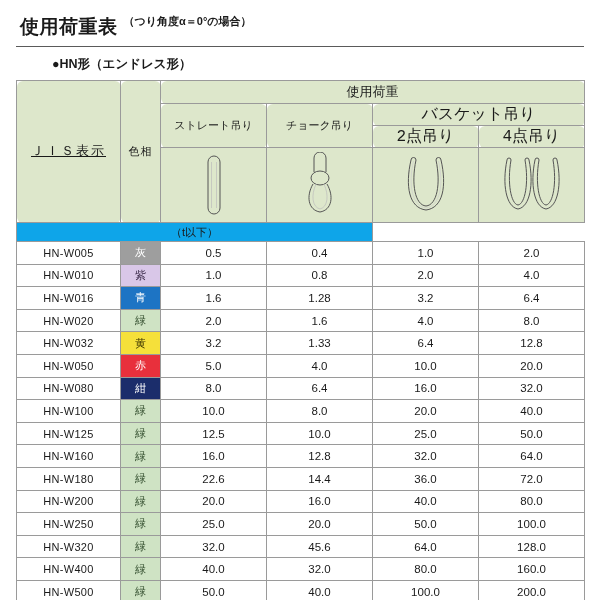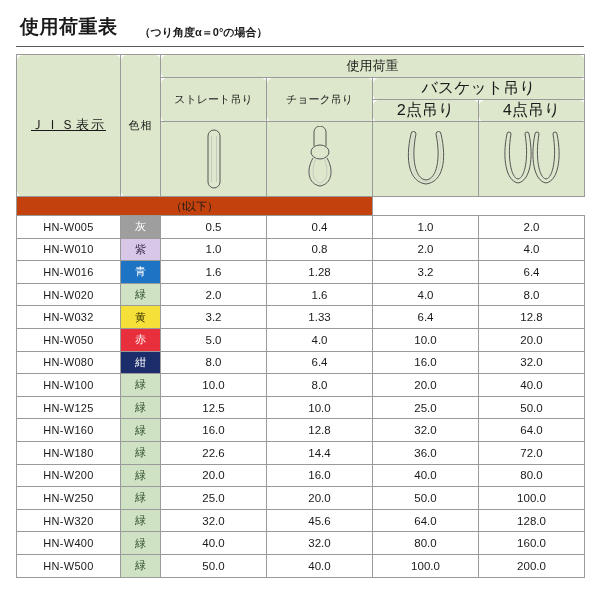--- a/index.html
+++ b/index.html
@@ -17,22 +17,22 @@
   .page {
     position: relative;
     width: 600px;
     height: 600px;
     box-sizing: border-box;
     padding: 14px 16px 0 16px;
   }
   
   .title-row {
     display: flex;
-    align-items: flex-end;
-    gap: 22px;
+    align-items: flex-start;
+    gap: 6px;
     padding-left: 4px;
   }
   .title-main {
     font-size: 19px;
     font-weight: bold;
     letter-spacing: 0.5px;
   }
   .title-sub {
     font-size: 11px;
     font-weight: bold;
@@ -87,21 +87,21 @@
     line-height: 1.25;
     letter-spacing: 2px;
     text-decoration: underline;
   }
   .color-cell-head {
     font-size: 11px;
     line-height: 1.2;
     letter-spacing: 1px;
   }
   .unit-row td {
-    background: #c2410c;
+    background: #0ea5e9;
     height: 18px;
     font-size: 11px;
   }
   .pic-row td {
     background: #dde7cb;
     height: 74px;
   }
   .data-row td {
     height: 21.6px;
     background: #ffffff;
@@ -120,20 +120,21 @@
 <body>
 
 <div class="page">
 
   <div class="title-row">
     <span class="title-main">使用荷重表</span>
     <span class="title-sub">（つり角度α＝0°の場合）</span>
   </div>
   <div class="title-rule"></div>
 
+  <div class="subtitle">●HN形（エンドレス形）</div>
 
   <table class="load-table">
     <colgroup>
       <col style="width:104px">
       <col style="width:40px">
       <col style="width:106px">
       <col style="width:106px">
       <col style="width:106px">
       <col style="width:106px">
     </colgroup>

